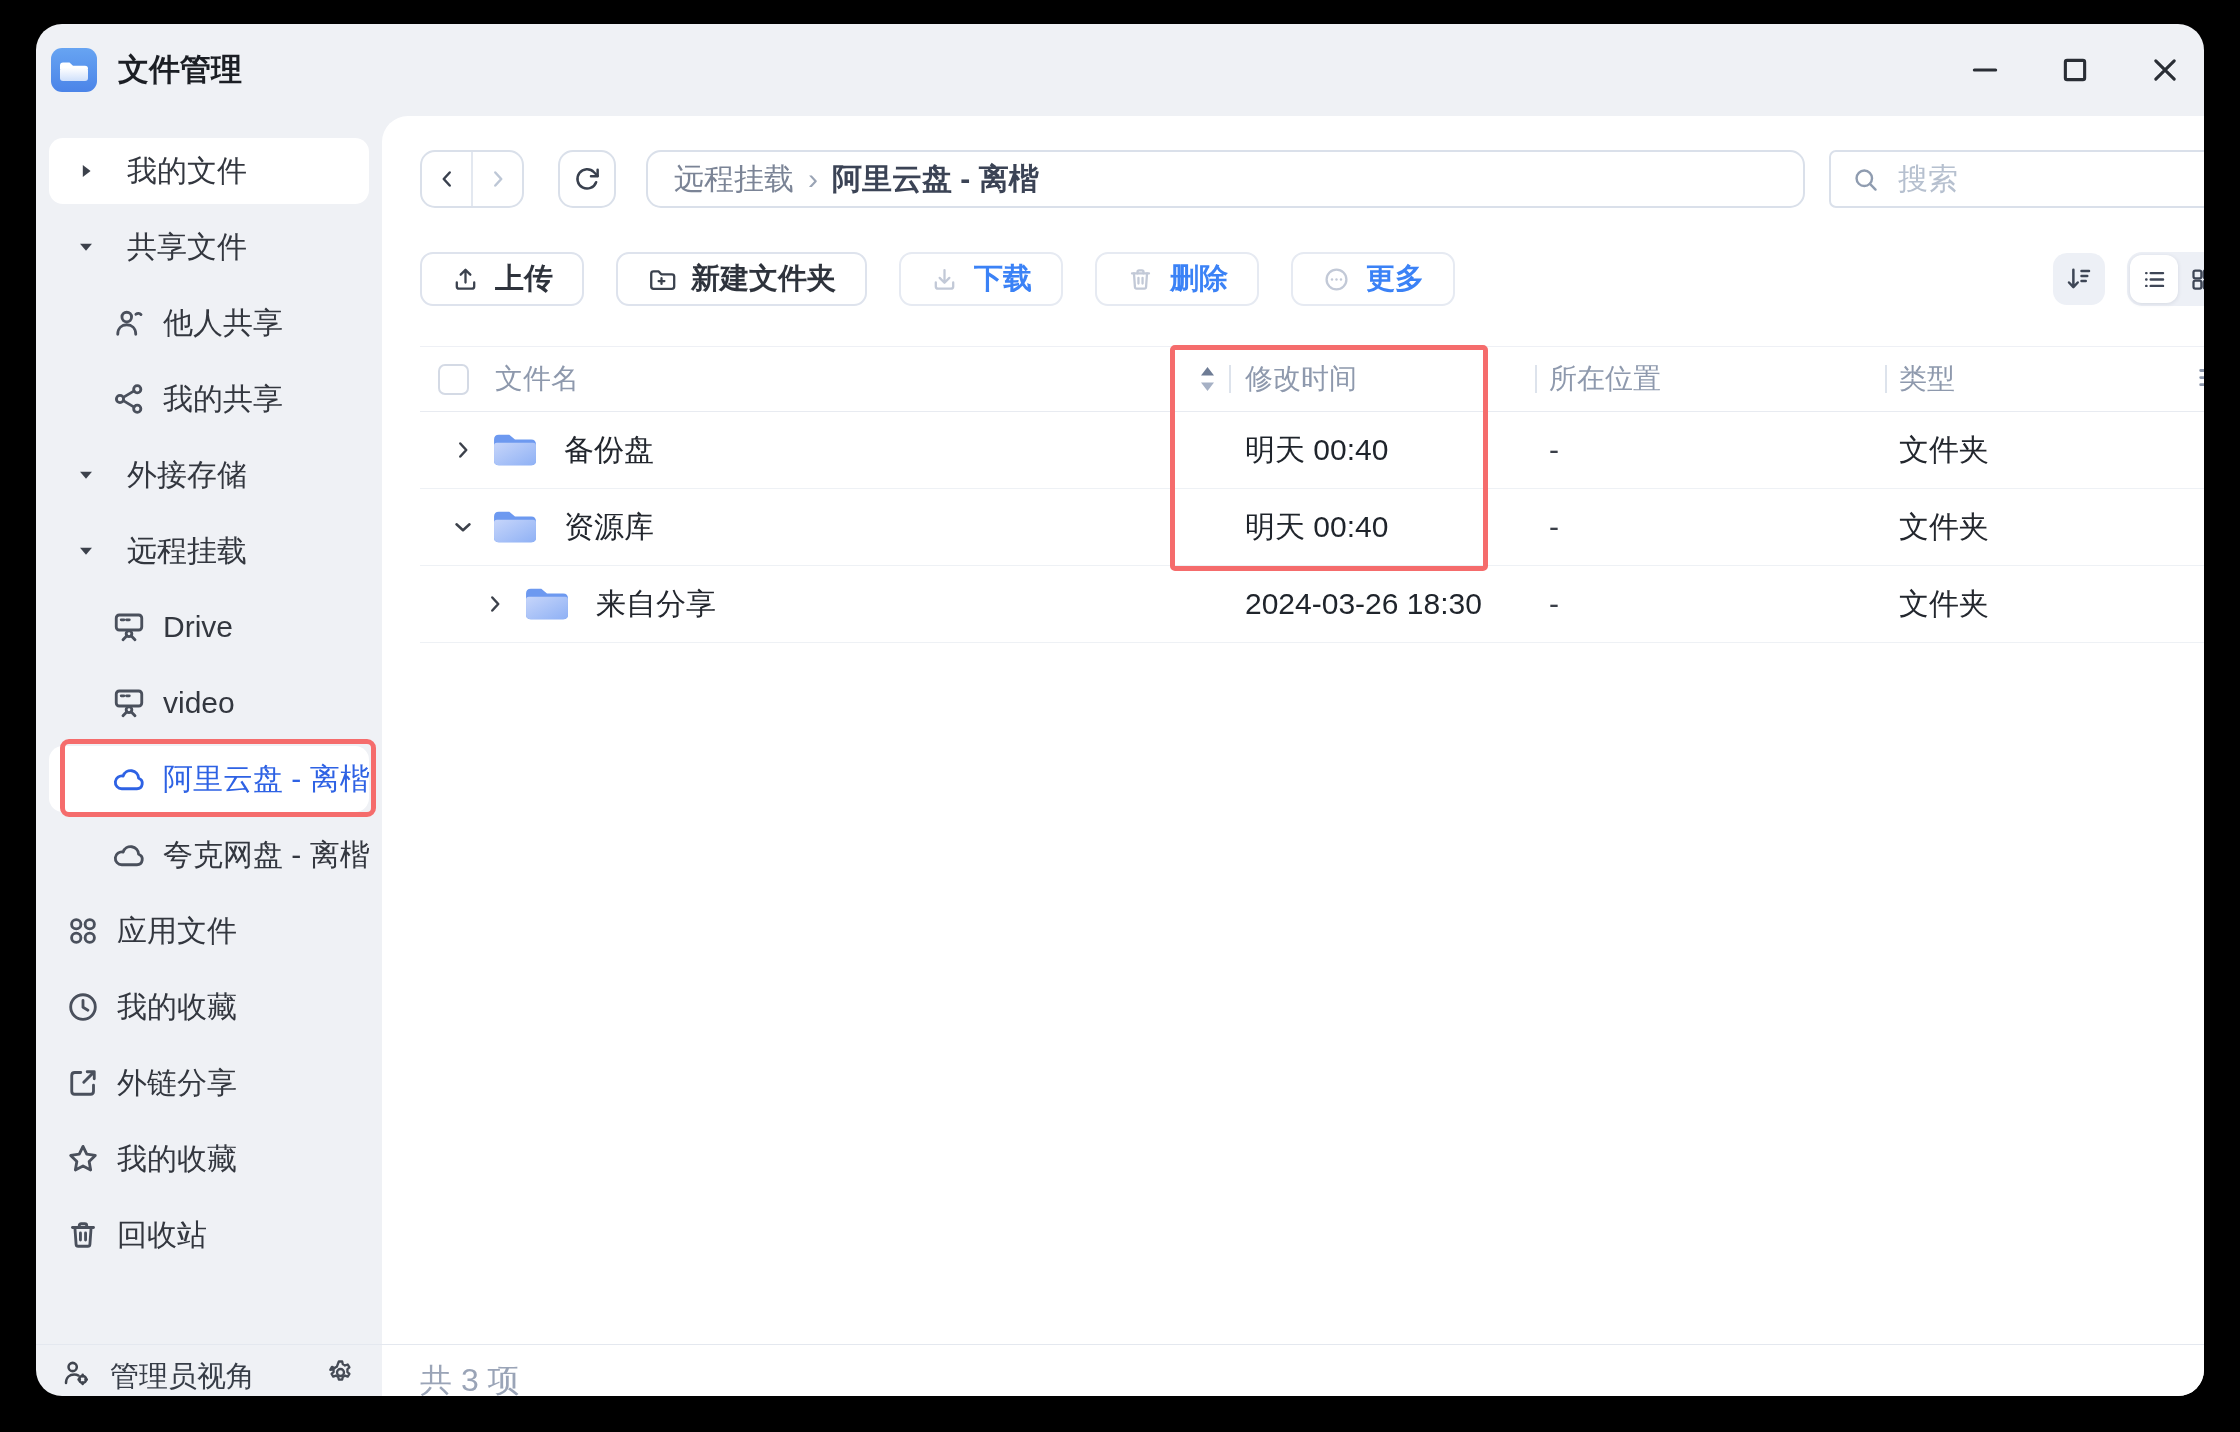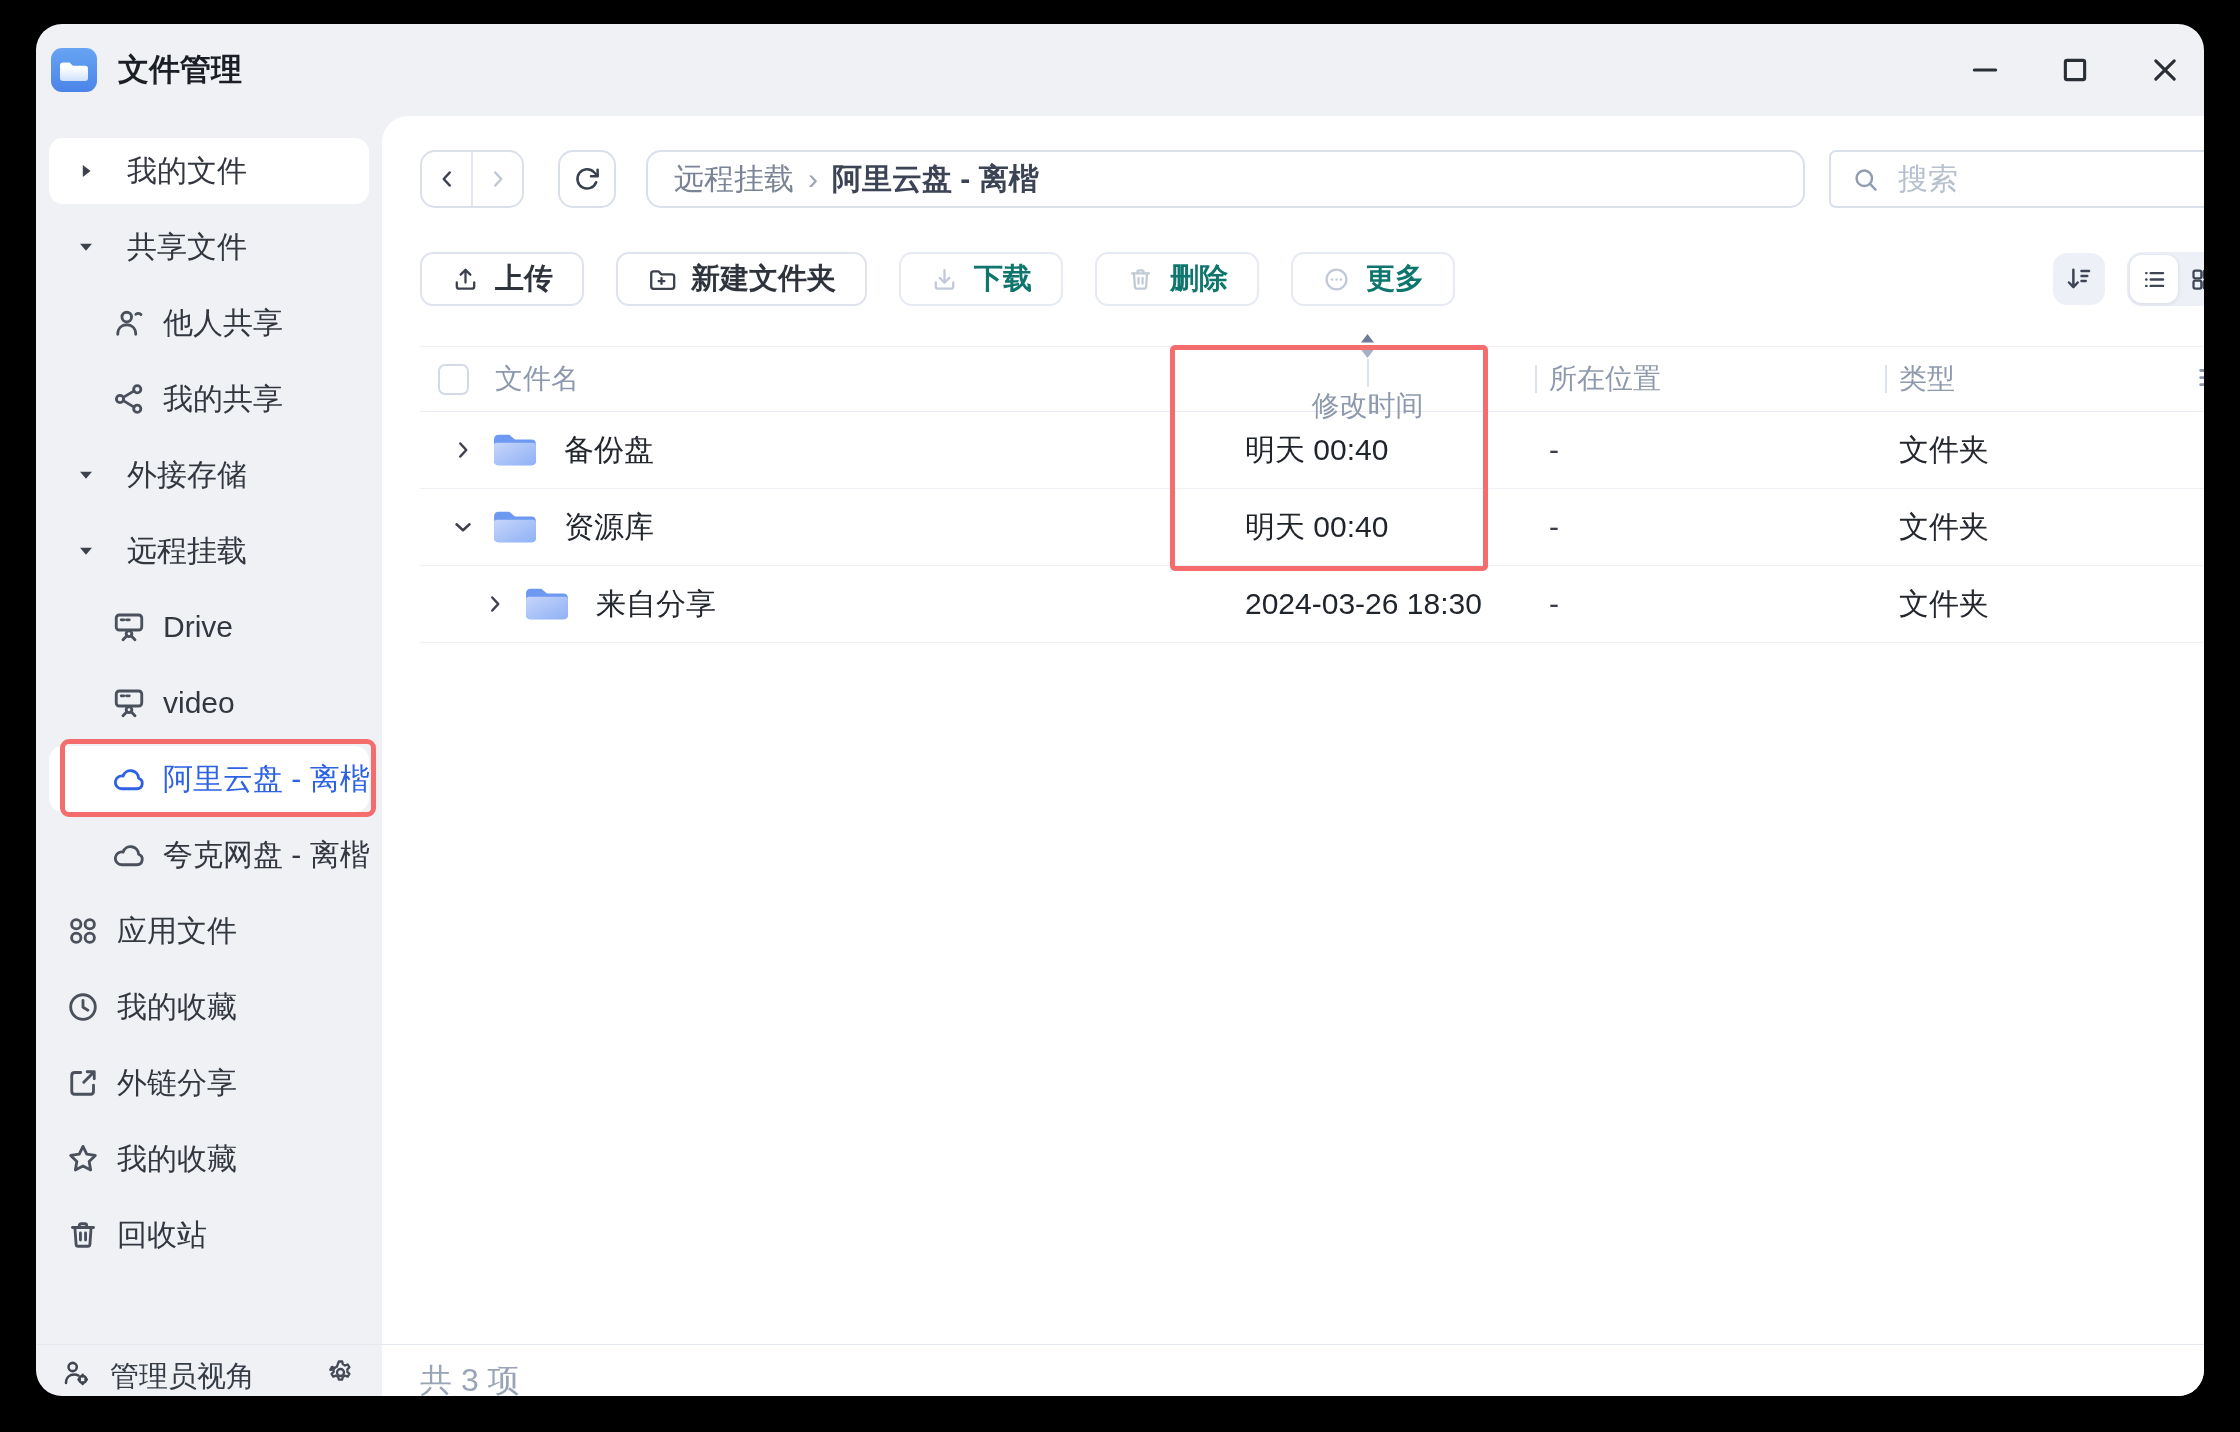--- a/index.html
+++ b/index.html
@@ -77,21 +77,21 @@
   }
   .searchbox input::placeholder{color:#b6c0cf;}
   
   .tool-row{margin-top:44px;height:54px;display:flex;align-items:center;gap:11px;}
   .tbtn{
     height:54px;border:2px solid #dee3ed;border-radius:13px;box-sizing:border-box;background:#fff;
     display:flex;align-items:center;padding:0 29px;margin-right:21px;cursor:pointer;
     font-size:29px;font-weight:600;color:#2e333c;flex:0 0 auto;
   }
   .tbtn svg{width:29px;height:29px;color:#3b424e;margin-right:15px;}
-  .tbtn.disabled{color:#0f766e;border-color:#e6eaf2;cursor:default;align-items:center;}
+  .tbtn.disabled{color:#3b82f6;border-color:#e6eaf2;cursor:default;align-items:center;}
   .tbtn.disabled svg{color:#c2c9d7;}
   .tool-right{margin-left:auto;display:flex;align-items:center;}
   .btn-sort{
     width:52px;height:52px;border-radius:14px;background:#edf0f6;display:flex;align-items:center;
     justify-content:center;color:#3e4656;cursor:pointer;
   }
   .btn-sort svg{width:30px;height:30px;}
   .view-toggle{
     margin-left:22px;width:102px;height:54px;border-radius:15px;background:#edf0f6;
     display:flex;align-items:center;padding:3px;box-sizing:border-box;
@@ -107,21 +107,21 @@
     border-top:1px solid #eef0f5;border-bottom:1px solid #e8ebf1;
   }
   .col-name{width:760px;flex:0 0 auto;display:flex;align-items:center;box-sizing:border-box;}
   .col-time{width:355px;flex:0 0 auto;display:flex;align-items:center;box-sizing:border-box;}
   .col-loc{width:350px;flex:0 0 auto;display:flex;align-items:center;box-sizing:border-box;}
   .col-type{width:310px;flex:0 0 auto;display:flex;align-items:center;box-sizing:border-box;}
   .col-set{flex:1;display:flex;align-items:center;justify-content:flex-end;}
   .thead .col-name{padding-left:18px;}
   .checkbox{width:27px;height:27px;border:2px solid #d4dae5;border-radius:7px;background:#fff;cursor:pointer;flex:0 0 auto;}
   .thead .col-name .lbl{margin-left:26px;}
-  .thead .col-time{padding-left:20px;flex-direction:column;}
+  .thead .col-time{padding-left:20px;}
   .sort-arrows{width:15px;height:26px;flex:0 0 auto;cursor:pointer;}
   .vline{width:2px;height:28px;background:#dde3ec;margin:0 14px;flex:0 0 auto;}
   .thead .col-loc .vline,.thead .col-type .vline{margin:0 12px 0 0;}
   .colset-icon{width:34px;height:34px;color:#8b96ab;cursor:pointer;}
   .colset-icon svg{width:34px;height:34px;}
   .trow{
     height:76px;display:flex;align-items:center;font-size:30px;color:#23272e;
     border-bottom:1px solid #eef1f5;cursor:pointer;
   }
   .trow .col-name{padding-left:30px;}

